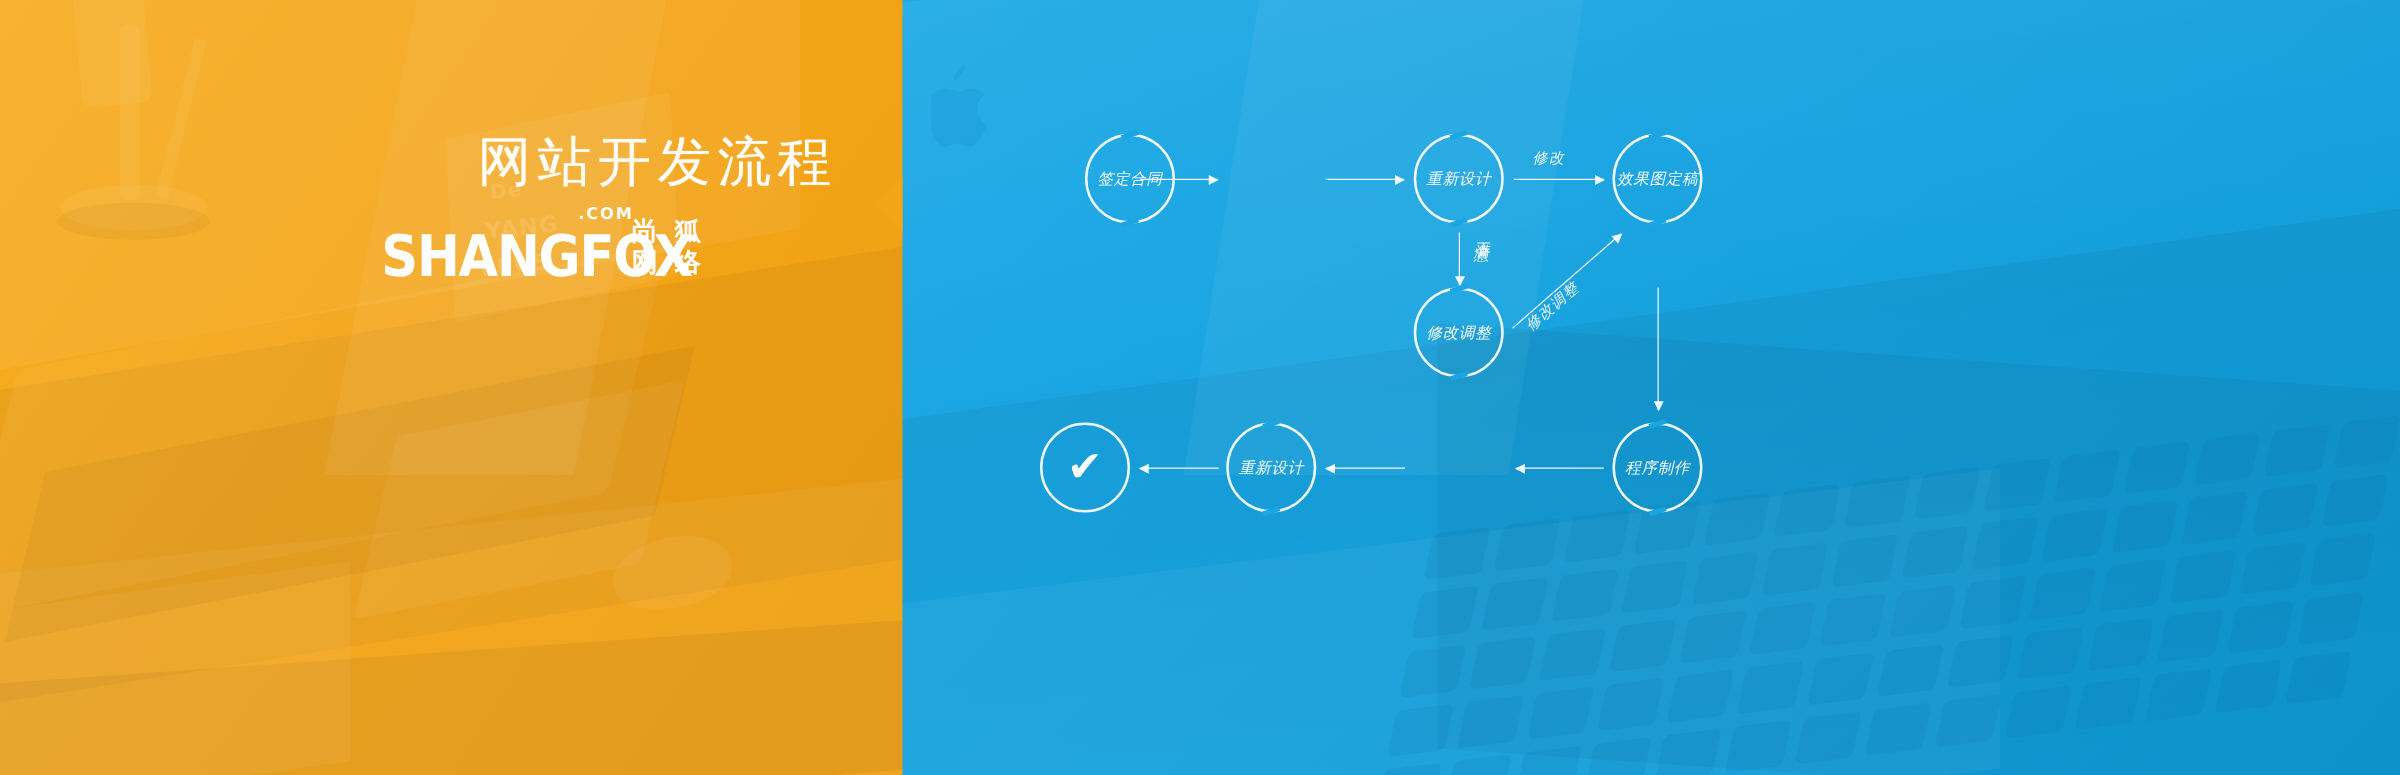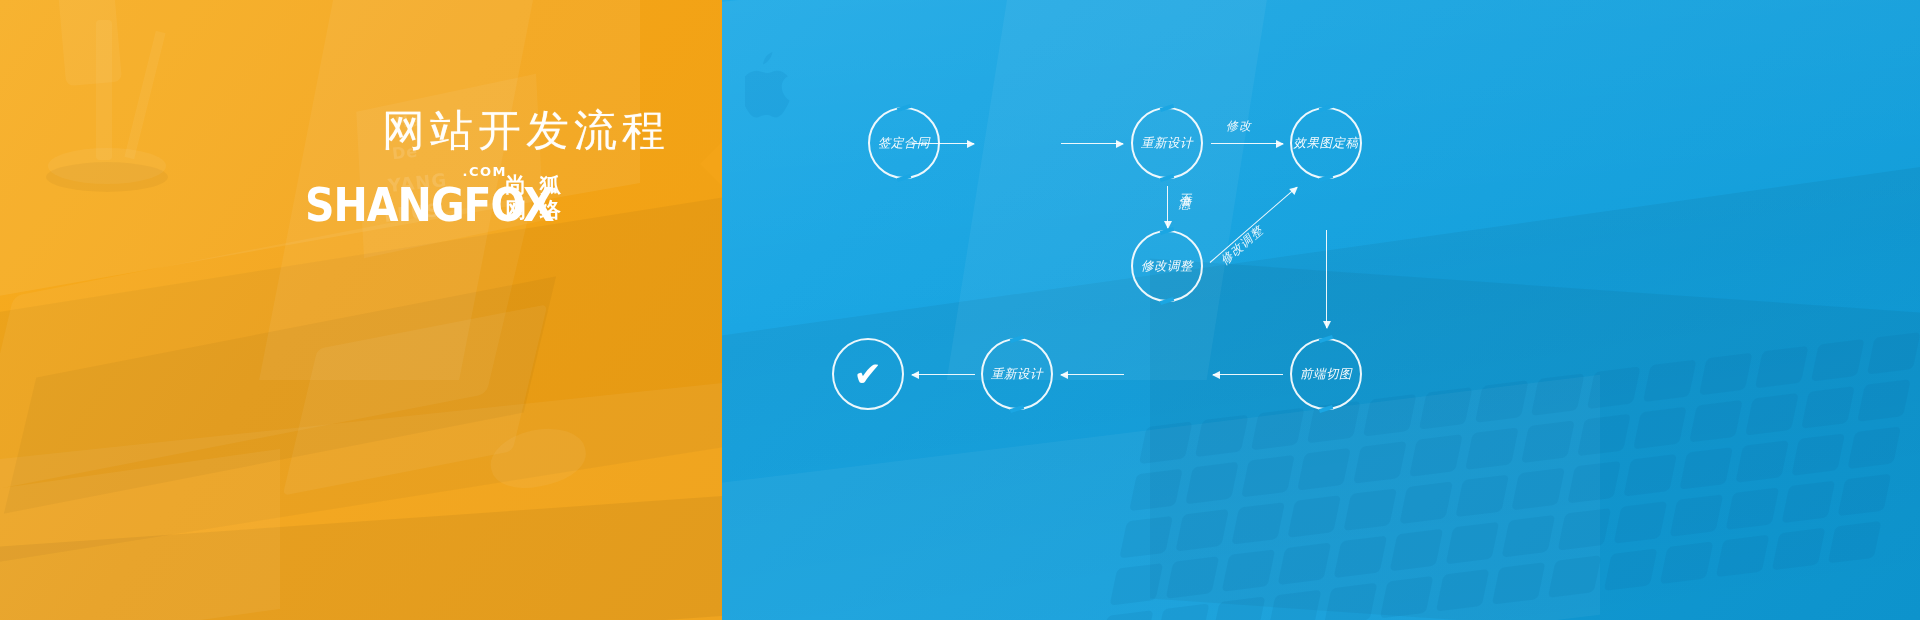--- a/index.html
+++ b/index.html
@@ -347,21 +347,21 @@
 
     <div class="node" style="left:1131px;top:230px;">
       <span class="gap-t"></span>
       <span class="gap-b"></span>
       <span class="lbl">修改调整</span>
     </div>
 
     <div class="node" style="left:1290px;top:338px;">
       <span class="gap-t"></span>
       <span class="gap-b"></span>
-      <span class="lbl">前端切图</span>
+      <span class="lbl">程序制作</span>
     </div>
 
 
     <div class="node" style="left:981px;top:338px;">
       <span class="gap-t"></span>
       <span class="gap-b"></span>
       <span class="lbl">重新设计</span>
     </div>
 
     <div class="node" style="left:832px;top:338px;">

